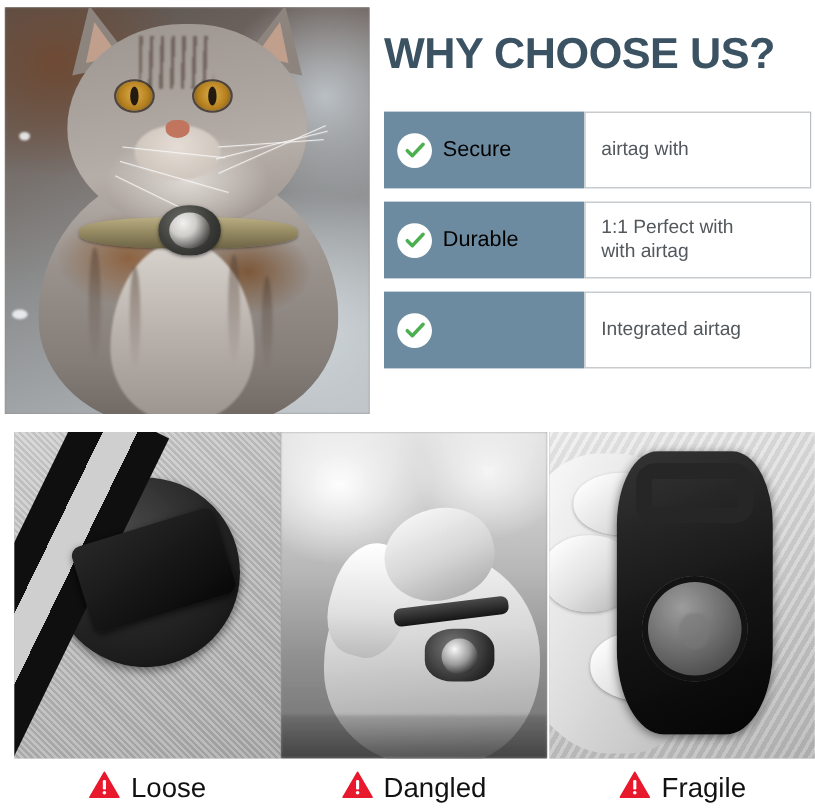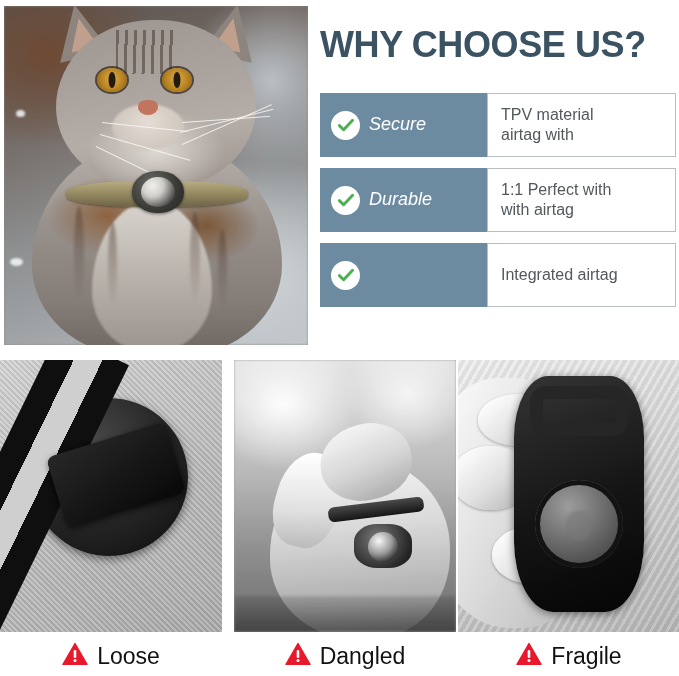--- a/index.html
+++ b/index.html
@@ -217,25 +217,24 @@
     width: 29px; height: 29px;
     flex: 0 0 29px;
     border-radius: 50%;
     background: #ffffff;
     display: flex;
     align-items: center;
     justify-content: center;
   }
   .check-icon svg { display: block; }
   .feature-label {
-    color: #ffffff;
+    color: #000000;
     font-size: 18px;
     font-weight: normal;
     line-height: 1.1;
-    font-style: italic;
   }
   .feature-right {
     flex: 1;
     background: #ffffff;
     border: 1px solid #b9bec2;
     display: flex;
     align-items: center;
     padding: 0 13px;
     color: #53585c;
     font-size: 16px;
@@ -247,21 +246,21 @@
   .bottom-section {
     position: absolute;
     left: 0; top: 360px;
     width: 679px; height: 316px;
   }
   .photo-col {
     position: absolute;
     top: 0;
     width: 222px;
   }
-  .photo-col.c1 { left: 0px; }
+  .photo-col.c1 { left: 12px; }
   .photo-col.c2 { left: 234px; }
   .photo-col.c3 { left: 458px; }
 
   .bw-photo {
     width: 222px; height: 272px;
     overflow: hidden;
     position: relative;
     filter: grayscale(100%) contrast(108%);
     background: #9a9a9a;
   }
@@ -498,21 +497,20 @@
       <div class="feature-left">
         <span class="check-icon">
           <svg width="20" height="20" viewBox="0 0 20 20" aria-hidden="true">
             <path d="M3.4 10.6 L7.6 14.8 L16.6 5.2" fill="none" stroke="#4caf50" stroke-width="2.9" stroke-linecap="round" stroke-linejoin="round"></path>
           </svg>
         </span>
         <span class="feature-label">Secure</span>
       </div>
       <div class="feature-right">
         <div>
-          <span>TPV material</span>
           <span>airtag with</span>
         </div>
       </div>
     </div>
 
     <div class="feature-row">
       <div class="feature-left">
         <span class="check-icon">
           <svg width="20" height="20" viewBox="0 0 20 20" aria-hidden="true">
             <path d="M3.4 10.6 L7.6 14.8 L16.6 5.2" fill="none" stroke="#4caf50" stroke-width="2.9" stroke-linecap="round" stroke-linejoin="round"></path>

